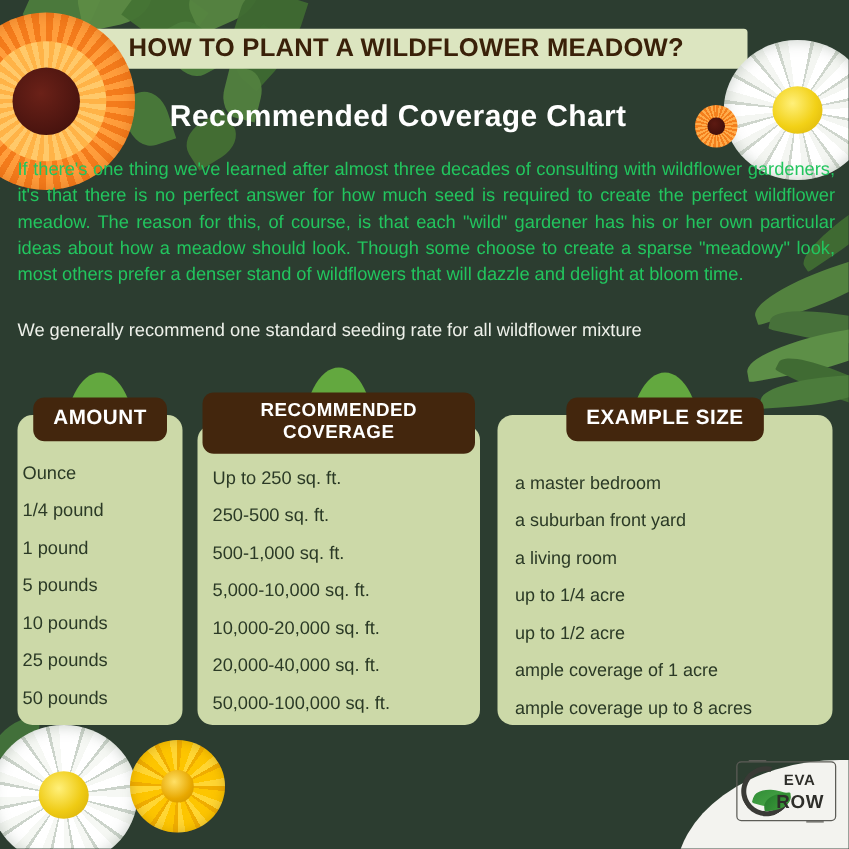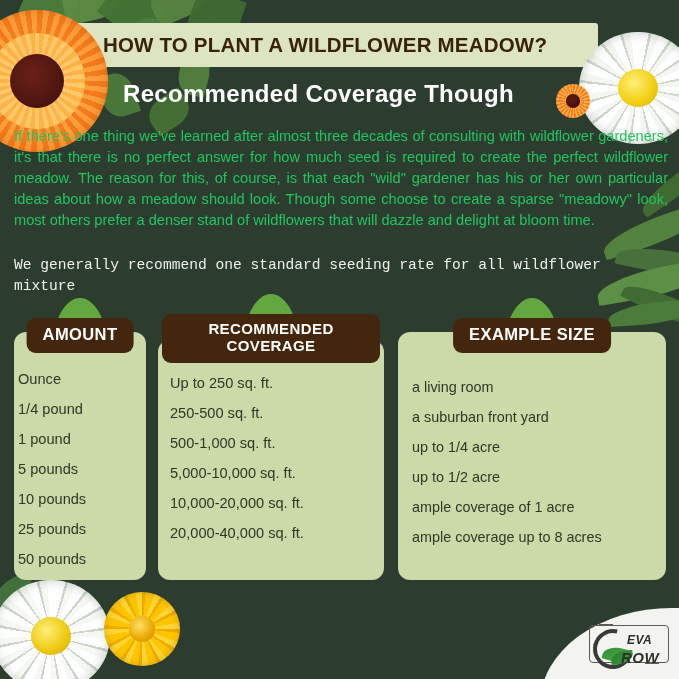--- a/index.html
+++ b/index.html
@@ -130,21 +130,21 @@
   }
   #flower-coreopsis .disc {
     left: 33%; top: 33%; width: 34%; height: 34%;
     background: radial-gradient(circle at 40% 36%, #ffe066 0%, #e8a800 60%, #c98c00 100%);
   }
 
   
   #title-banner {
     position: absolute;
     left: 52px; top: 23px;
-    width: 546px; height: 44px;
+    width: 546px; height: 32px;
     background: #dce5c0;
     border-radius: 3px;
   }
   #title-text {
     position: absolute;
     left: 0; right: 0; top: 0; bottom: 0;
     display: flex; align-items: center; justify-content: center;
     color: #3a2109;
     font-size: 20.5px;
     font-weight: 700;
@@ -172,21 +172,20 @@
     line-height: 21px;
     text-align: justify;
   }
   #body-note {
     position: absolute;
     left: 14px; top: 255px;
     width: 654px;
     color: #eef1ea;
     font-size: 14.6px;
     line-height: 21px;
-    font-family: Liberation Mono, monospace;
   }
 
   
   #table-area { position: absolute; left: 0; top: 296px; width: 679px; }
 
   .col { position: absolute; top: 0; }
   #col-amount   { left: 14px;  width: 132px; }
   #col-coverage { left: 158px; width: 226px; }
   #col-example  { left: 398px; width: 268px; }
 
@@ -257,22 +256,22 @@
   
   #logo-backdrop {
     position: absolute;
     left: 540px; top: 608px;
     width: 220px; height: 160px;
     background: #f3f3ef;
     border-radius: 60% 0 0 0;
   }
   #logo {
     position: absolute;
-    left: 589px; top: 625px;
-    width: 80px; height: 38px; font-style: italic;
+    left: 589px; top: 609px;
+    width: 80px; height: 48px;
   }
   #logo-frame {
     position: absolute; inset: 0;
     border: 1.6px solid #5c5c57;
     border-radius: 4px;
   }
   #logo-frame::before, #logo-frame::after {
     content: ""; position: absolute;
     width: 14px; height: 16px;
     border: 1.6px solid #5c5c57;
@@ -334,21 +333,21 @@
   <div class="blade" id="blade-1"></div>
   <div class="blade" id="blade-2"></div>
   <div class="blade" id="blade-3"></div>
   <div class="blade" id="blade-4"></div>
   <div class="blade" id="blade-6"></div>
   <div id="sleaf-1"></div>
 
   <div id="title-banner">
     <div id="title-text">HOW TO PLANT A WILDFLOWER MEADOW?</div>
   </div>
-  <div id="subtitle-text">Recommended Coverage Though</div>
+  <div id="subtitle-text">Recommended Coverage Chart</div>
 
   <div class="flower" id="flower-calendula">
     <div class="petals"></div>
       <div class="ring"></div>
       <div class="disc"></div>
   </div>
   <div class="flower" id="flower-daisy-top">
     <div class="petals"></div>
       <div class="disc"></div>
   </div>
@@ -381,30 +380,32 @@
       <div class="col-dome"></div>
       <div class="col-card"></div>
       <div class="col-badge">RECOMMENDED COVERAGE</div>
       <div class="cell-list">
         <div class="cell">Up to 250 sq. ft.</div>
         <div class="cell">250-500 sq. ft.</div>
         <div class="cell">500-1,000 sq. ft.</div>
         <div class="cell">5,000-10,000 sq. ft.</div>
         <div class="cell">10,000-20,000 sq. ft.</div>
         <div class="cell">20,000-40,000 sq. ft.</div>
+        <div class="cell">50,000-100,000 sq. ft.</div>
       </div>
     </div>
 
     <div class="col" id="col-example">
       <div class="col-dome"></div>
       <div class="col-card"></div>
       <div class="col-badge">EXAMPLE SIZE</div>
       <div class="cell-list">
+        <div class="cell">a master bedroom</div>
+        <div class="cell">a suburban front yard</div>
         <div class="cell">a living room</div>
-        <div class="cell">a suburban front yard</div>
         <div class="cell">up to 1/4 acre</div>
         <div class="cell">up to 1/2 acre</div>
         <div class="cell">ample coverage of 1 acre</div>
         <div class="cell">ample coverage up to 8 acres</div>
       </div>
     </div>
 
   </div>
 
   <div class="flower" id="flower-daisy-bottom">

